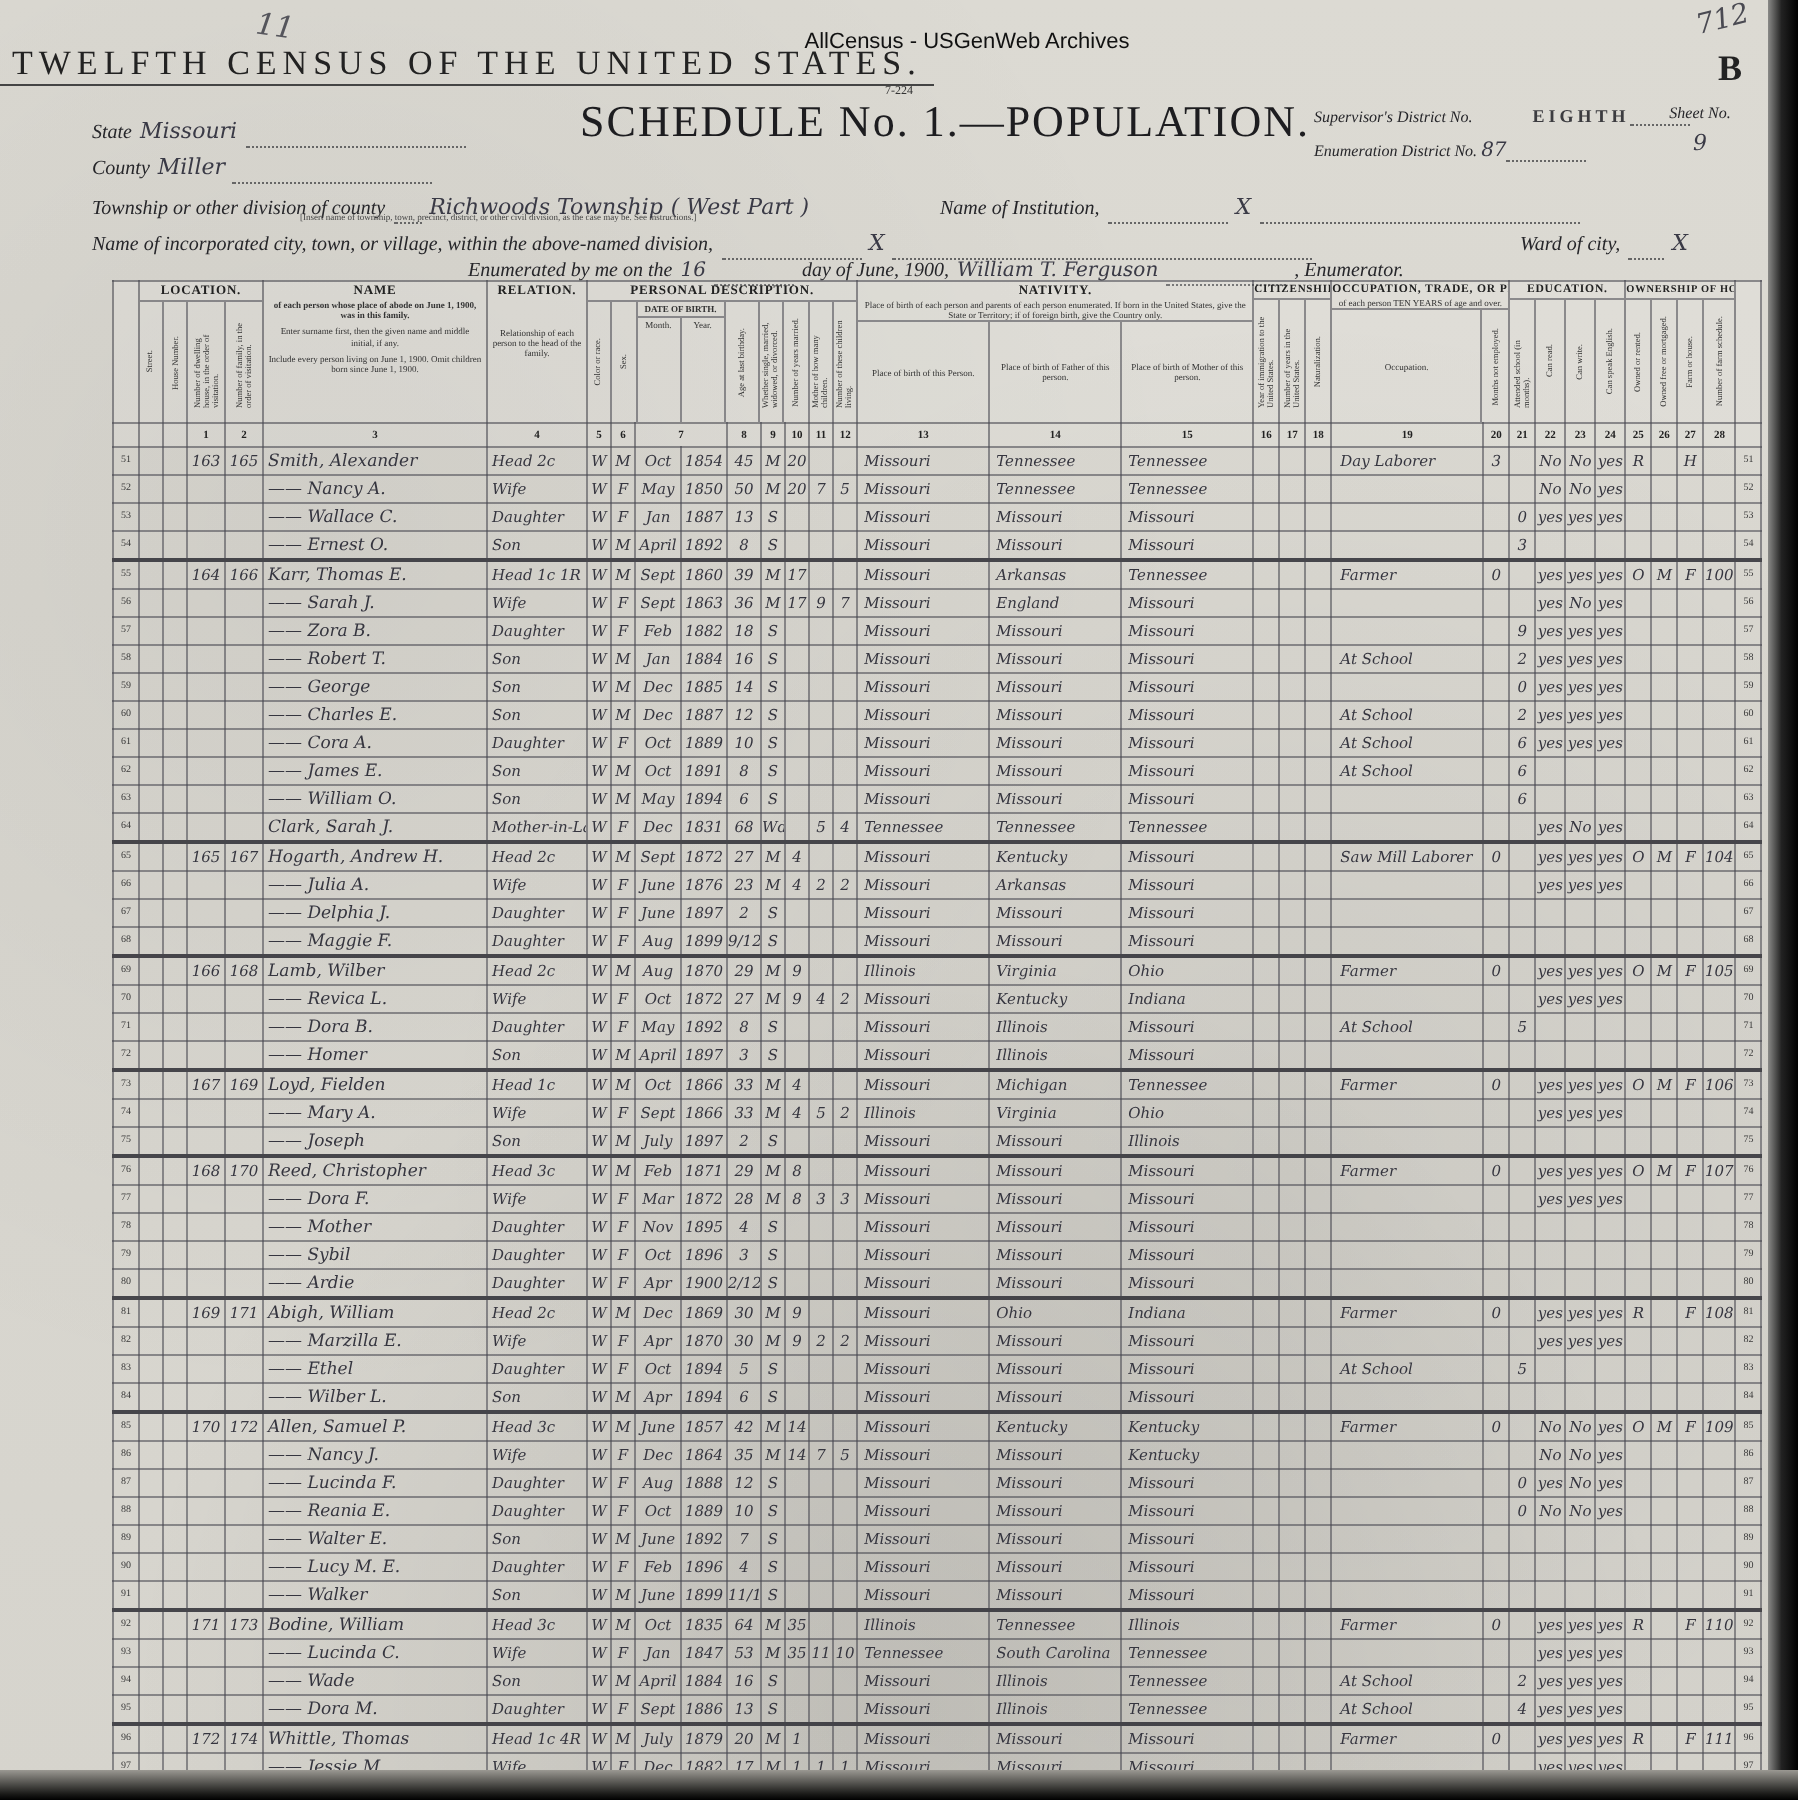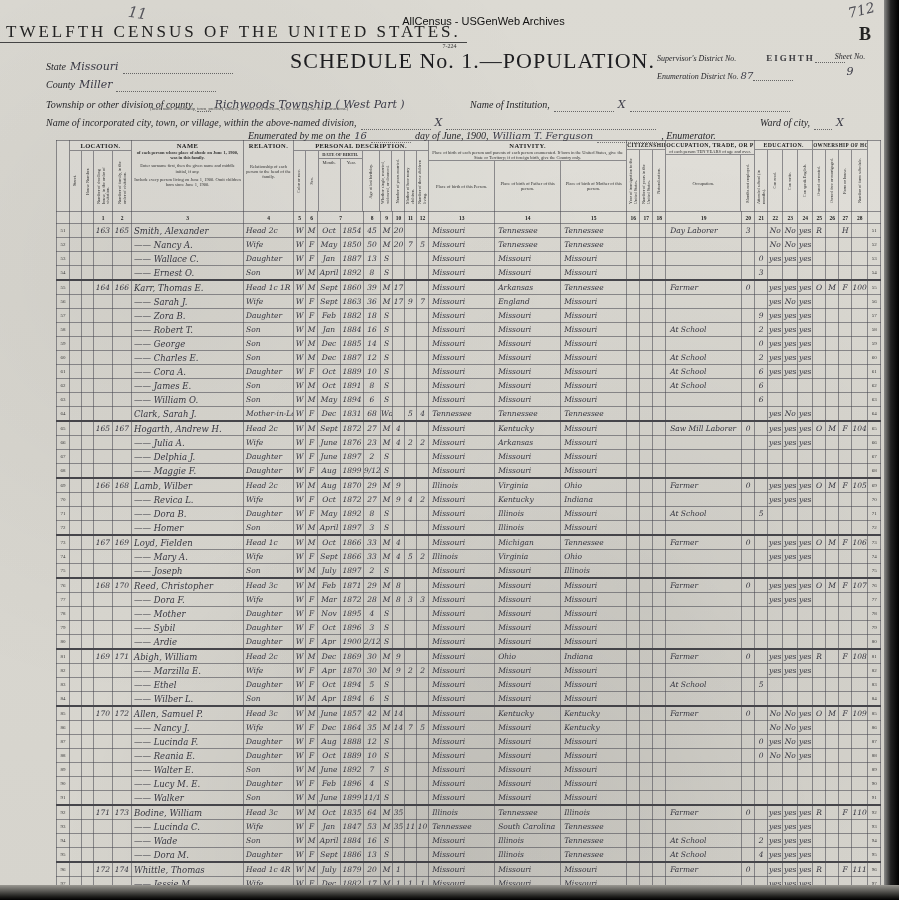--- a/index.html
+++ b/index.html
@@ -106,21 +106,21 @@
     <span class="lbl">Name of Institution,</span>
     <span class="dots" style="width:60px;"></span>
     <span class="ink" style="font-size:11px;">X</span>
     <span class="dots" style="width:160px;"></span>
   </div>
   <div class="abs" style="top:112px;left:760px;white-space:nowrap;">
     <span class="lbl">Ward of city,</span>
     <span class="dots" style="width:18px;"></span>
     <span class="ink" style="font-size:11px;">X</span>
   </div>
-  <div class="abs" style="top:125px;left:248px;white-space:nowrap;">
+  <div class="abs" style="top:125px;left:234px;white-space:nowrap;">
     <span class="lbl">Enumerated by me on the</span>
     <span class="ink" style="font-size:10px;">16</span>
     <span class="dots" style="width:40px;"></span>
     <span class="lbl">day of June, 1900,</span>
     <span class="ink" style="font-size:10px;">William T. Ferguson</span>
     <span class="dots" style="width:60px;"></span>
     <span class="lbl">, Enumerator.</span>
   </div>
 
   <table>

